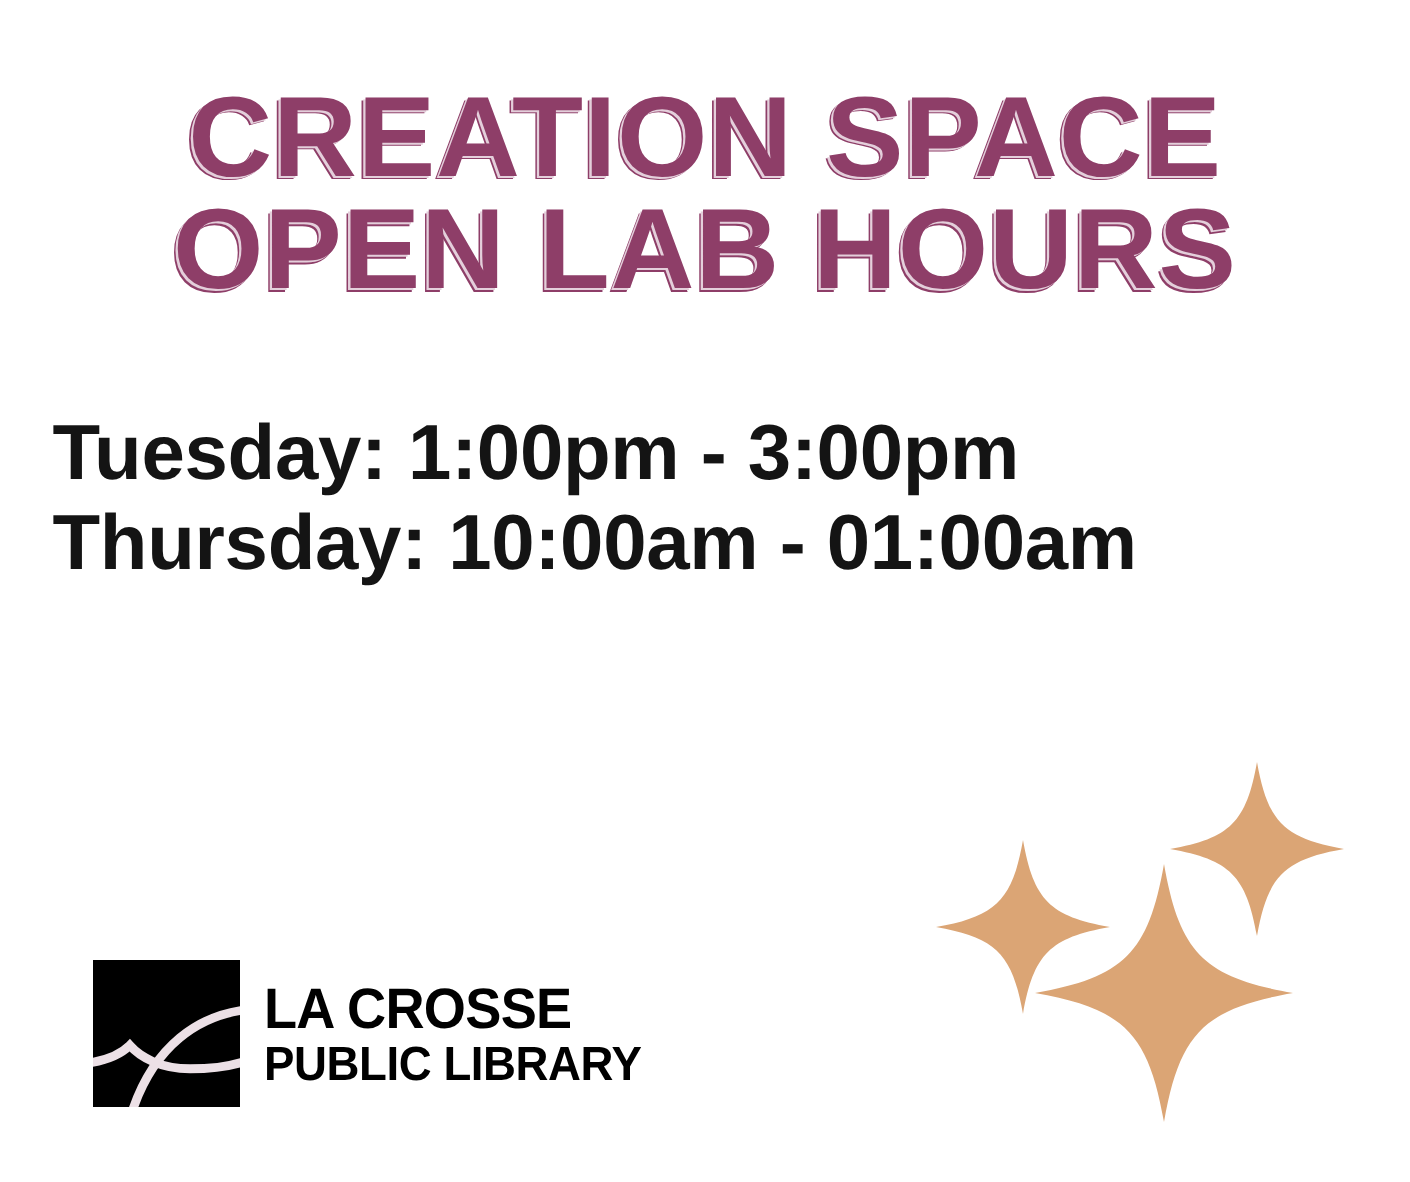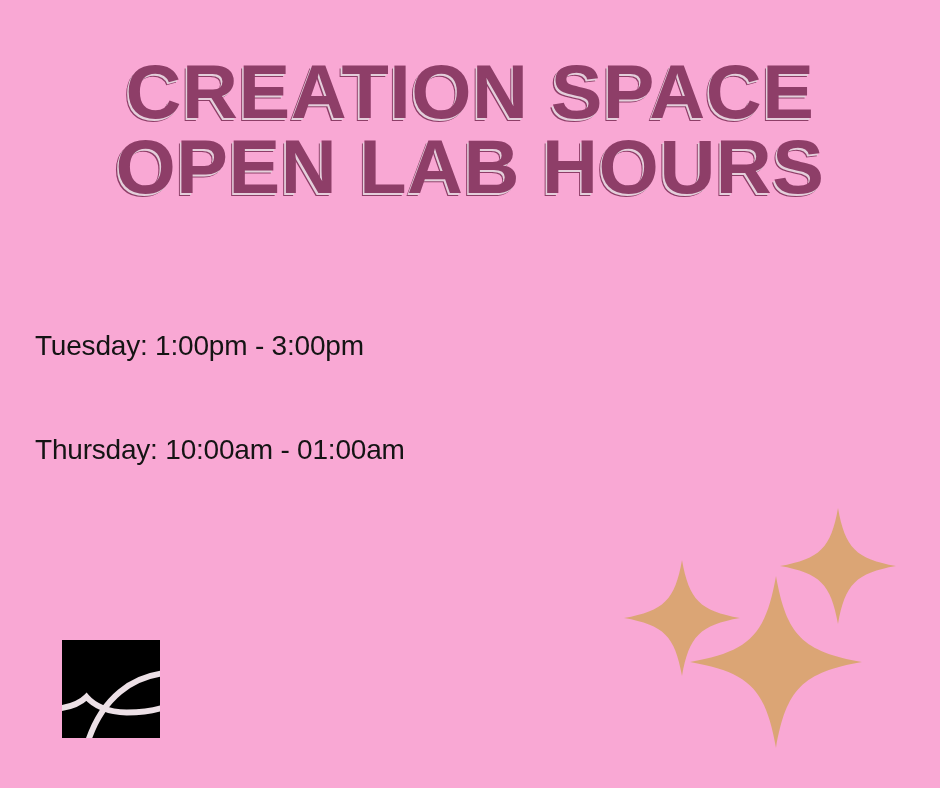--- a/index.html
+++ b/index.html
@@ -55,27 +55,26 @@
   
   .hours {
     position: absolute;
     left: 35px;
     top: 272px;
     width: 890px;
   }
   .hours-line {
     display: block;
     font-family: "Liberation Sans", sans-serif;
-    font-weight: 400;
-    font-size: 28px;
+    font-weight: 700;
+    font-size: 52px;
     line-height: 60px;
     color: #141414;
     white-space: nowrap;
     letter-spacing: -0.2px;
-    margin-top: 44px;
   }
 
   
   .star {
     position: absolute;
     display: block;
   }
   .star svg { display: block; }
 
   
@@ -115,21 +114,21 @@
   }
   .logo-word.bottom {
     font-size: 32px;
     line-height: 34px;
     letter-spacing: -0.3px;
   }
 </style>
 </head>
 <body>
 
-<div id="poster" style="background: #f9a8d4;">
+<div id="poster" style="background: #ffffff;">
 
   <div class="title-block">
     <span class="title-line l1" style="color: rgb(142, 62, 104);">CREATION SPACE</span>
     <span class="title-line l2" style="color: rgb(142, 62, 104);">OPEN LAB HOURS</span>
   </div>
 
   <div class="hours">
     <span class="hours-line" style="color: rgb(20, 20, 20);">Tuesday: 1:00pm - 3:00pm</span>
     <span class="hours-line" style="color: rgb(20, 20, 20);">Thursday: 10:00am - 01:00am</span>
   </div>
@@ -153,15 +152,19 @@
   <div class="logo">
     <span class="logo-mark" id="logo-mark">
         <svg width="98" height="98" viewBox="0 0 100 100">
           <rect x="0" y="0" width="100" height="100" fill="#000000"></rect>
           <g fill="none" stroke="#ece0e6" stroke-width="6" stroke-linecap="butt">
             <path d="M103 34 C 72 38, 42 58, 27 102"></path>
             <path d="M-3 70 C 10 68, 19 64, 25 58 C 32 66, 46 74, 66 74 C 82 74, 94 72, 103 69"></path>
           </g>
         </svg>
       </span>
+    <span class="logo-words">
+      <span class="logo-word top" style="color: rgb(0, 0, 0);">LA CROSSE</span>
+      <span class="logo-word bottom" style="color: rgb(0, 0, 0);">PUBLIC LIBRARY</span>
+    </span>
   </div>
 
 </div>
 
 </body></html>

